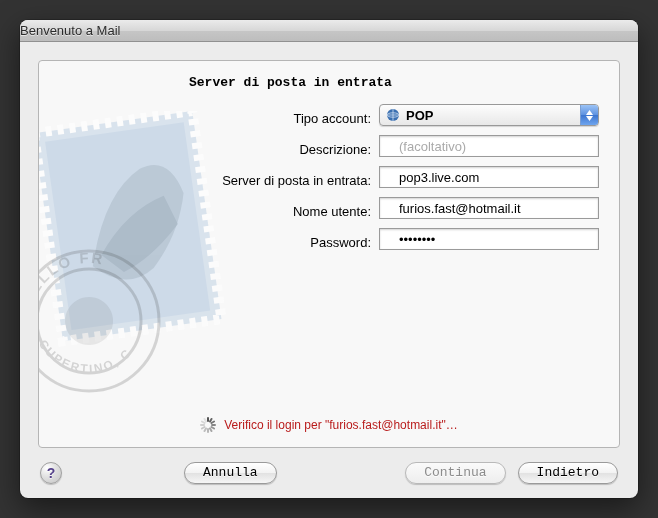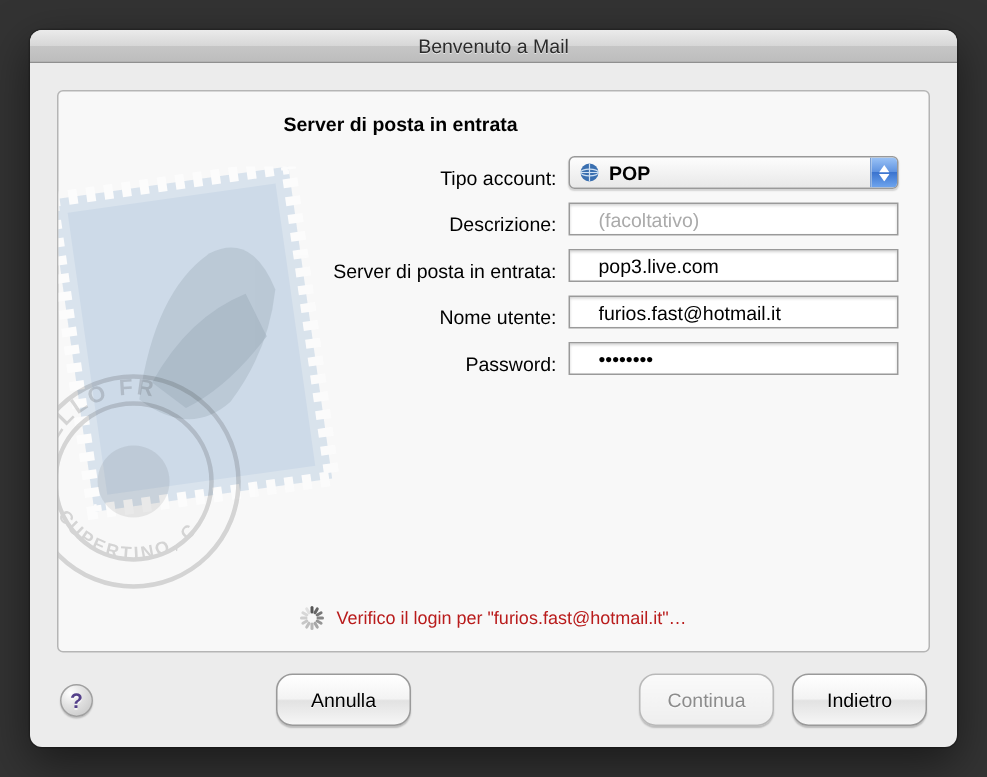--- a/index.html
+++ b/index.html
@@ -19,21 +19,21 @@
     box-shadow: 0 10px 30px rgba(0,0,0,0.5), 0 0 0 1px rgba(0,0,0,0.2);
     overflow: hidden;
     position: relative;
     display: flex;
     flex-direction: column;
   }
   .titlebar {
     height: 22px;
     background: linear-gradient(to bottom, #ebebeb 0%, #d7d7d7 50%, #c6c6c6 51%, #bdbdbd 100%);
     border-bottom: 1px solid #909090;
-    text-align: center;
+    text-align: left;
     line-height: 22px;
     font-size: 13px;
     color: #2b2b2b;
     font-weight: normal;
     text-shadow: 0 1px 0 rgba(255,255,255,0.6);
   }
   .content {
     flex: 1;
     position: relative;
     padding: 18px 18px 14px 18px;
@@ -68,20 +68,21 @@
     pointer-events: none;
   }
   .form-area {
     position: relative;
     z-index: 2;
   }
   .heading {
     font-weight: bold;
     font-size: 13px;
     margin: 0 0 14px 130px;
+    font-family: Liberation Mono, monospace;
   }
   .row {
     display: flex;
     align-items: flex-end;
     margin-bottom: 9px;
   }
   .label {
     width: 335px;
     text-align: right;
     padding-right: 8px;
@@ -166,28 +167,28 @@
     color: #54408a;
     font-weight: bold;
     font-size: 14px;
     display: flex; align-items:center; justify-content:center;
     cursor: default;
     text-shadow: 0 1px 0 rgba(255,255,255,0.6);
   }
   .spacer { flex: 1; }
   .aqua-btn {
     min-width: 90px;
-    height: 35px;
+    height: 22px;
     padding: 0 18px;
     border: 1px solid #9a9a9a;
     border-radius: 11px;
     background: linear-gradient(to bottom, #ffffff 0%, #f3f3f3 48%, #e2e2e2 52%, #f6f6f6 100%);
     box-shadow: 0 1px 1px rgba(0,0,0,0.2);
     font-size: 13px;
-    font-family: Liberation Sans, sans-serif;
+    font-family: Liberation Mono, monospace;
     text-align: center;
     line-height: 20px;
     cursor: default;
     text-shadow: 0 1px 0 rgba(255,255,255,0.8);
     margin-left: 12px;
   }
   .aqua-btn.disabled {
     color: #8c8c8c;
     border-color: #b9b9b9;
     background: linear-gradient(to bottom, #fafafa 0%, #eeeeee 100%);

